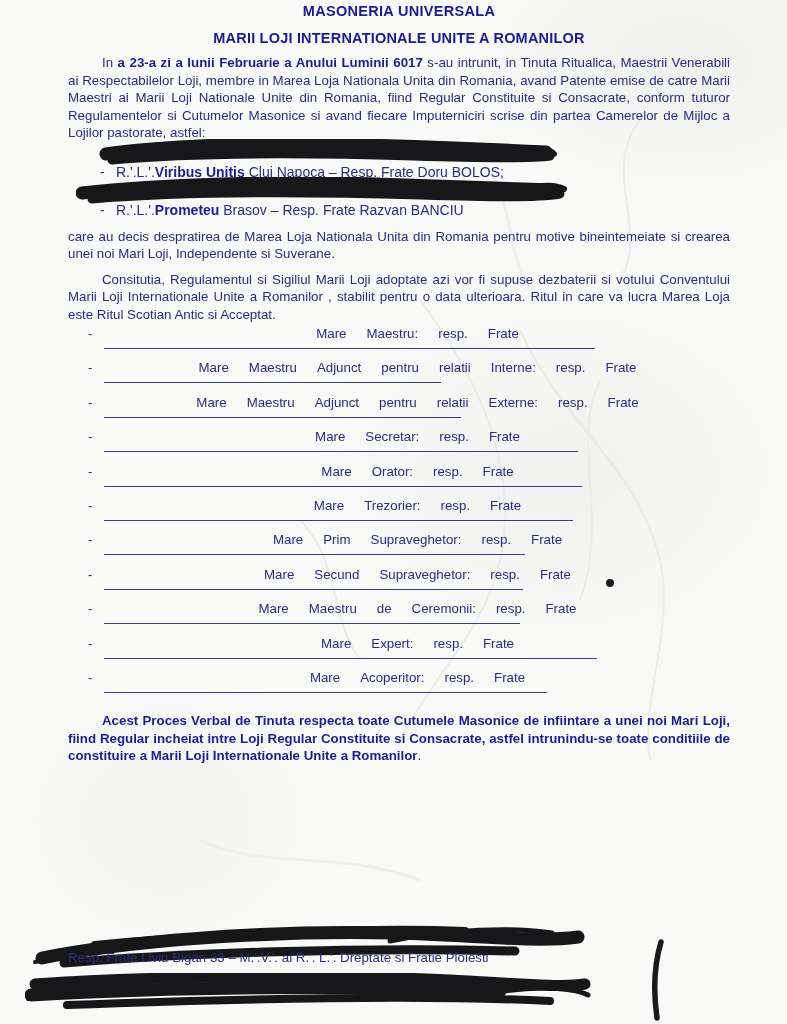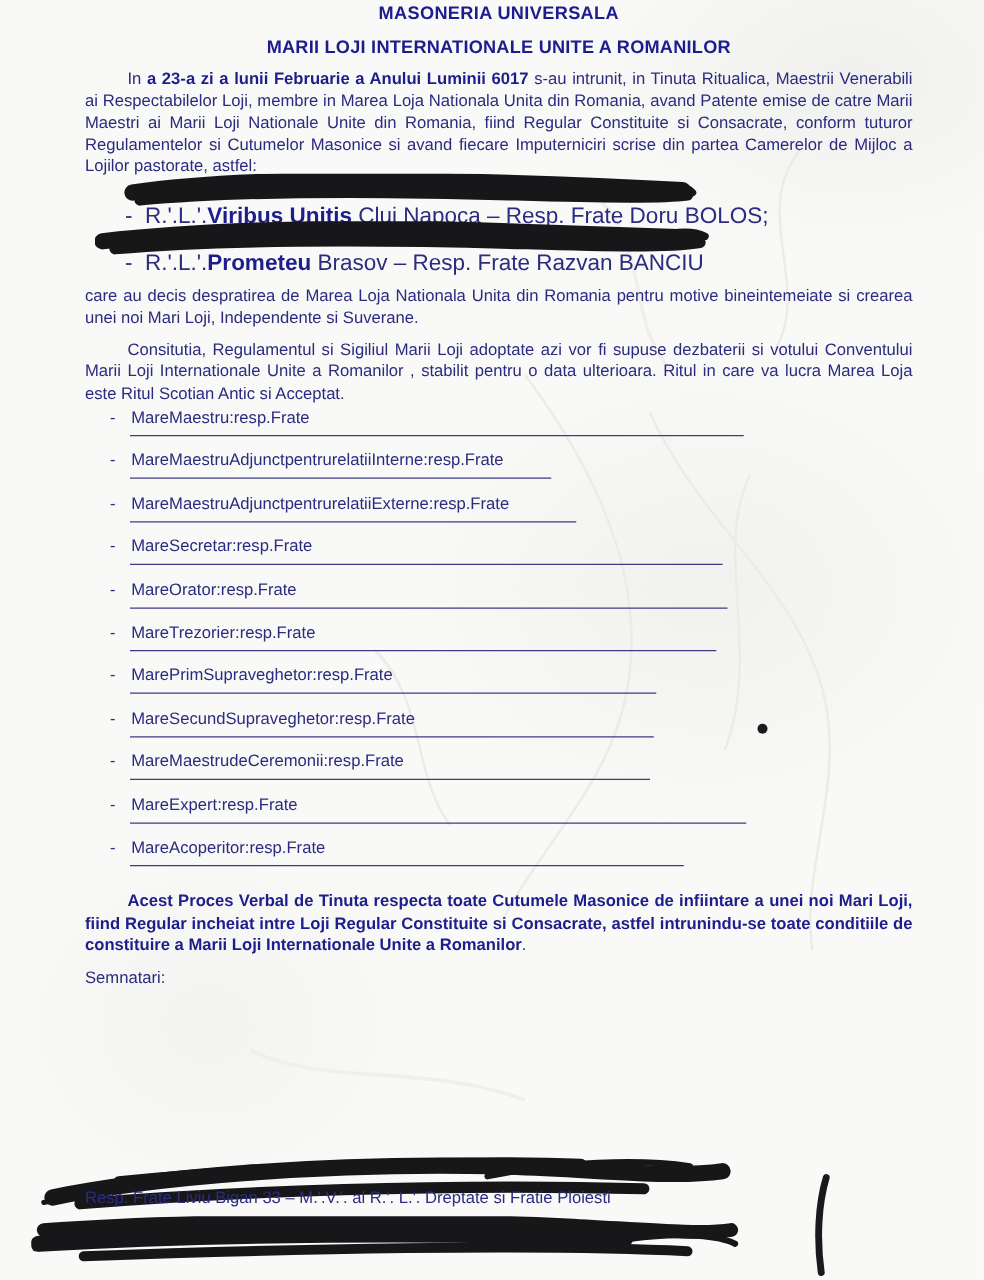--- a/index.html
+++ b/index.html
@@ -18,29 +18,29 @@
   }
   .texture{position:absolute;left:0;top:0;pointer-events:none;}
   .content{position:absolute;left:68px;top:0;width:662px;}
   .t1{margin:0;padding-top:3px;text-align:center;font-size:14.5px;font-weight:bold;color:#1c1c8e;letter-spacing:.3px;}
   .t2{margin:13px 0 0 0;text-align:center;font-size:13.4px;font-weight:normal;}
   .t3{margin:11px 0 0 0;text-align:center;font-size:14.5px;font-weight:bold;color:#1c1c8e;letter-spacing:.2px;}
   p.para{margin:8px 0 0 0;font-size:13.3px;line-height:17.5px;text-align:justify;}
   p.para.indent{text-indent:34px;}
   p.para b{color:#1d1d8c;}
   .lodges{margin:2px 0 0 0;padding:0;list-style:none;}
-  .lodges li{position:relative;height:19px;line-height:19px;padding-left:32px;font-size:18px;white-space:nowrap;}
+  .lodges li{position:relative;height:19px;line-height:19px;padding-left:32px;font-size:14px;white-space:nowrap;}
   .lodges .dash{display:inline-block;width:16px;}
   .lodges b{color:#1d1d8c;}
   .lodges li svg{position:absolute;top:-5px;}
   .dignities{margin-top:3px;}
   .drow-wrap{position:relative;height:34.4px;}
   .drow{display:flex;padding-left:20px;font-size:13.3px;line-height:15px;}
   .drow .dash{flex:none;width:17px;}
-  .drow .words{flex:1;display:flex;justify-content:flex-start;}
+  .drow .words{flex:1;display:flex;justify-content:center;gap:20px;}
   .dline{position:absolute;top:22px;left:36px;height:0;border-bottom:1.4px solid #3c3c84;}
   .closing{font-weight:bold;color:#1d1d8c;}
   .semnatari{margin:9px 0 0 0;font-size:13.3px;}
   .abs{position:absolute;}
   .ink-dot{position:absolute;left:606px;top:579px;width:8px;height:8px;border-radius:50%;background:#1b1b1d;}
 </style>
 </head>
 <body>
 
 <div class="page">
@@ -237,21 +237,20 @@
               <span>resp.</span>
               <span>Frate</span>
             </span>
           </div>
           <div class="dline" style="width: 443px;"></div>
         </div>
       </div>
 
     <p class="para indent closing"><b>Acest Proces Verbal de Tinuta respecta toate Cutumele Masonice de infiintare a unei noi Mari Loji, fiind Regular incheiat intre Loji Regular Constituite si Consacrate, astfel intrunindu-se toate conditiile de constituire a Marii Loji Internationale Unite a Romanilor</b><span style="font-weight:normal;color:#2b2b80;">.</span></p>
 
-    <p class="semnatari">Semnatari:</p>
   </div>
 
   <div class="ink-dot"></div>
 
   <svg class="abs" style="left:30px;top:922px;" width="565" height="46" viewBox="0 0 565 46">
     <g fill="none" stroke="#17171a" stroke-linecap="round">
       <path d="M12,36 C90,20 230,8 365,11 C445,13 505,21 548,15" stroke-width="13"></path>
       <path d="M34,41 C155,31 325,25 485,29" stroke-width="9"></path>
       <path d="M65,23 C185,11 345,5 435,9" stroke-width="8"></path>
       <path d="M360,19 C420,7 482,5 522,11" stroke-width="5"></path>

